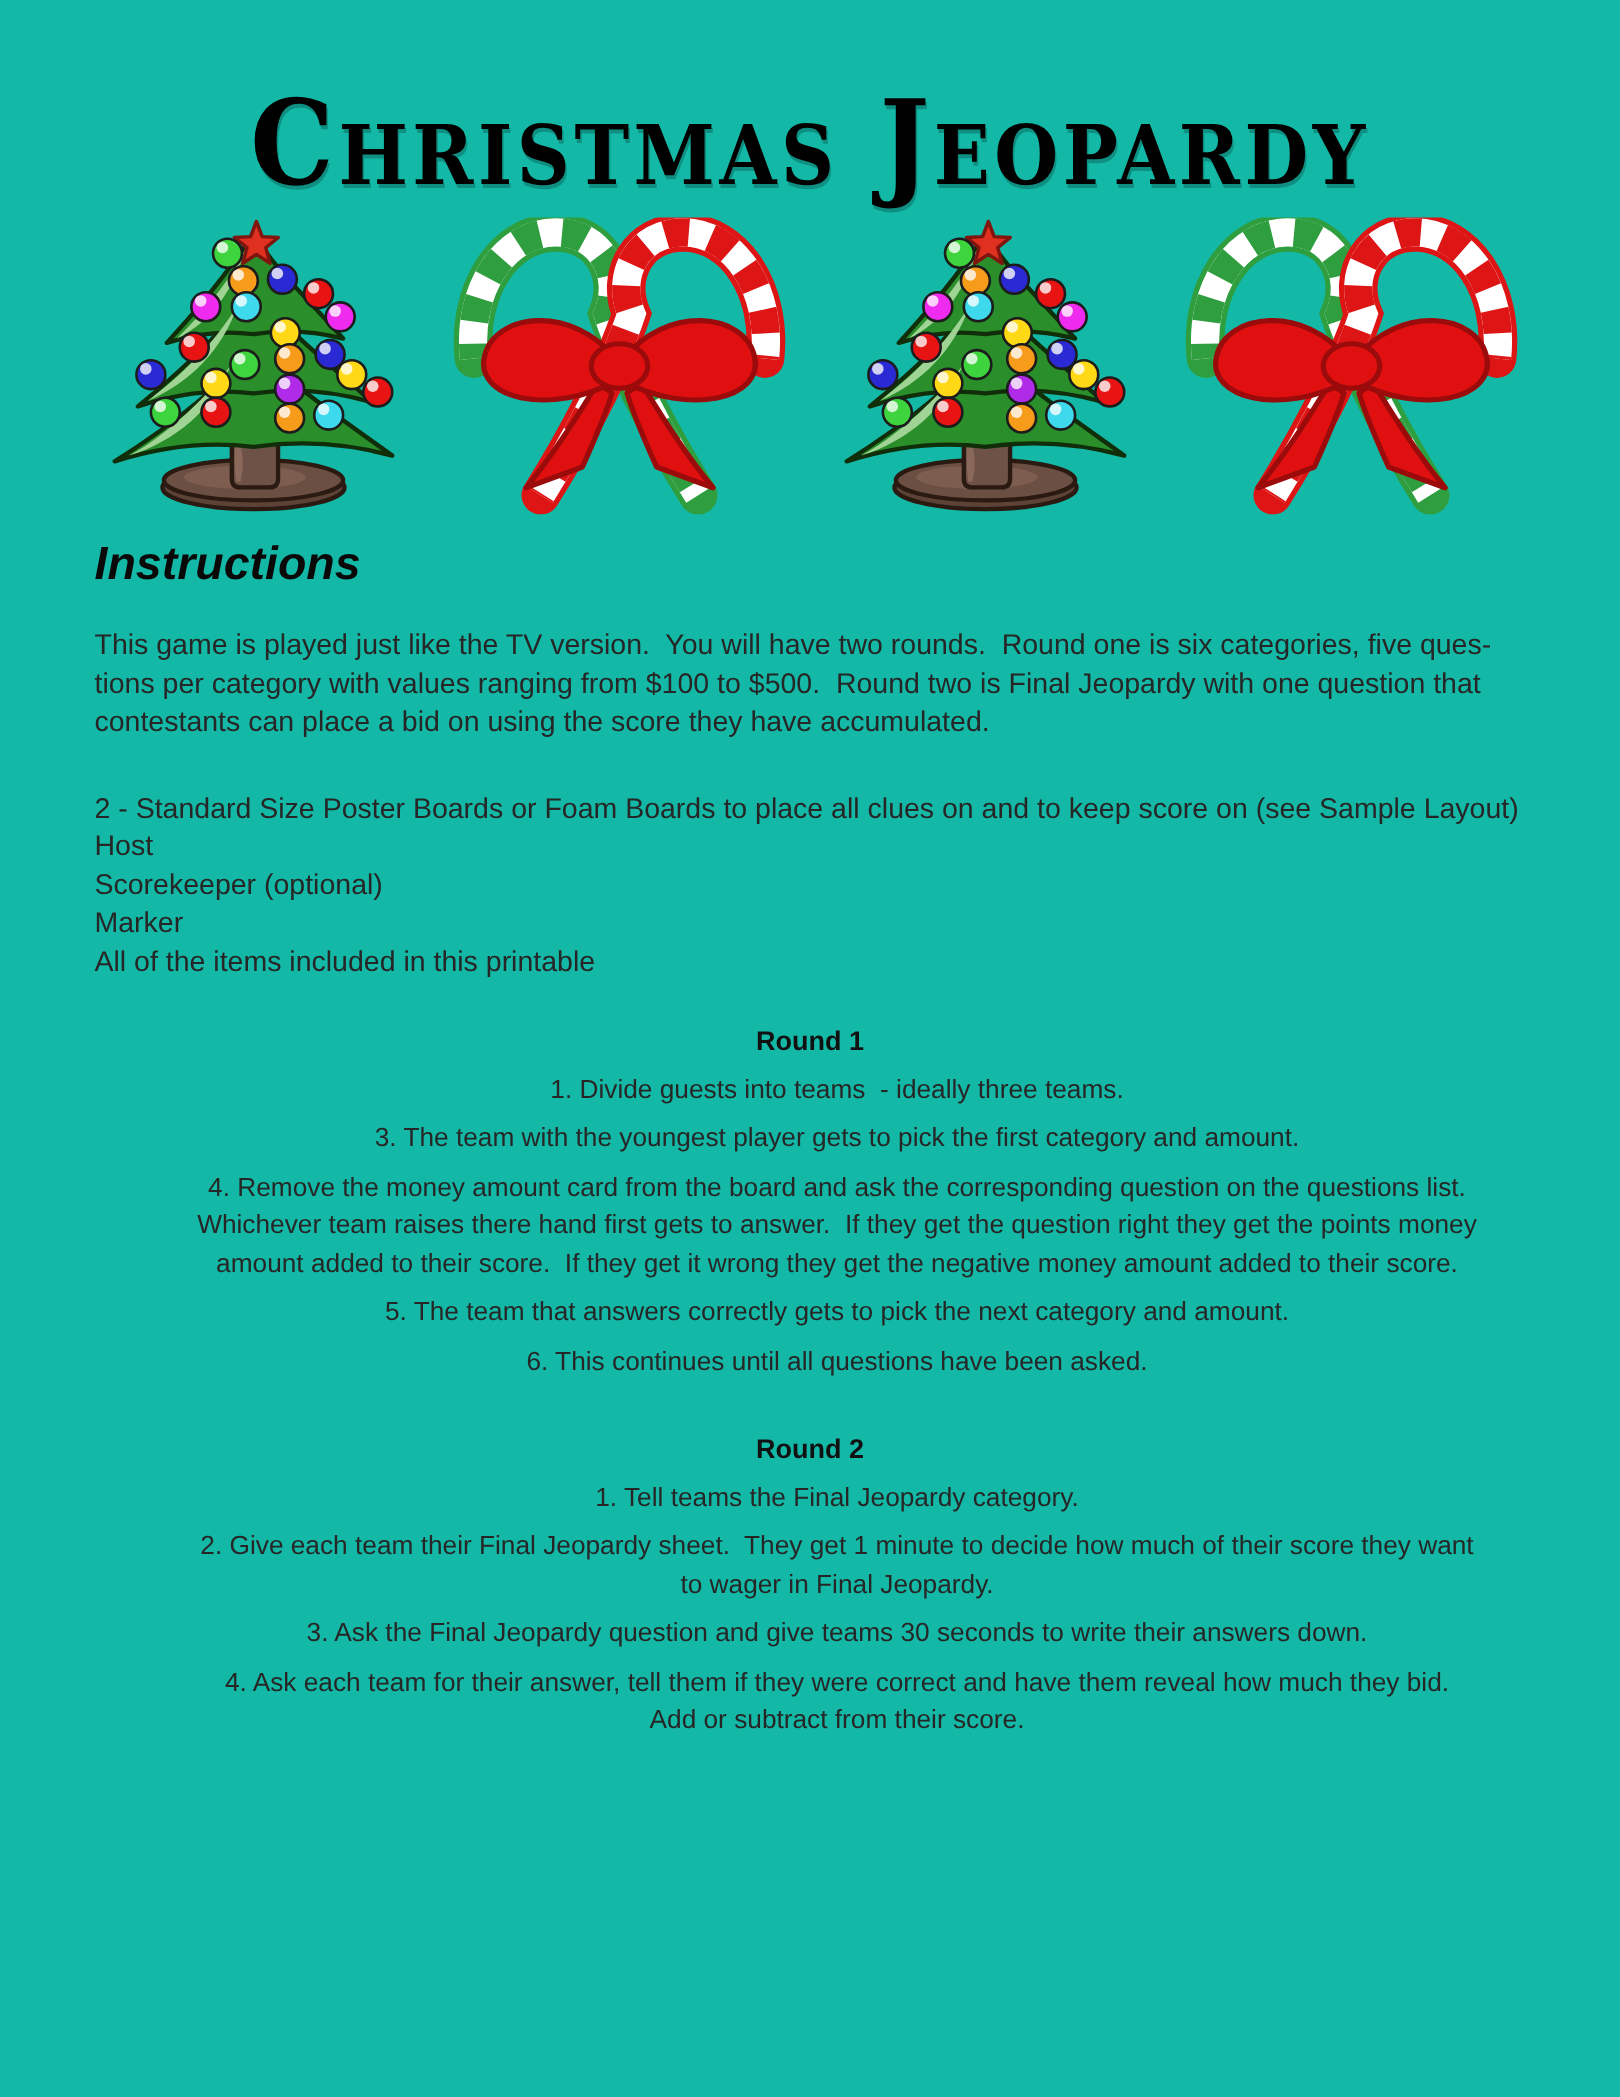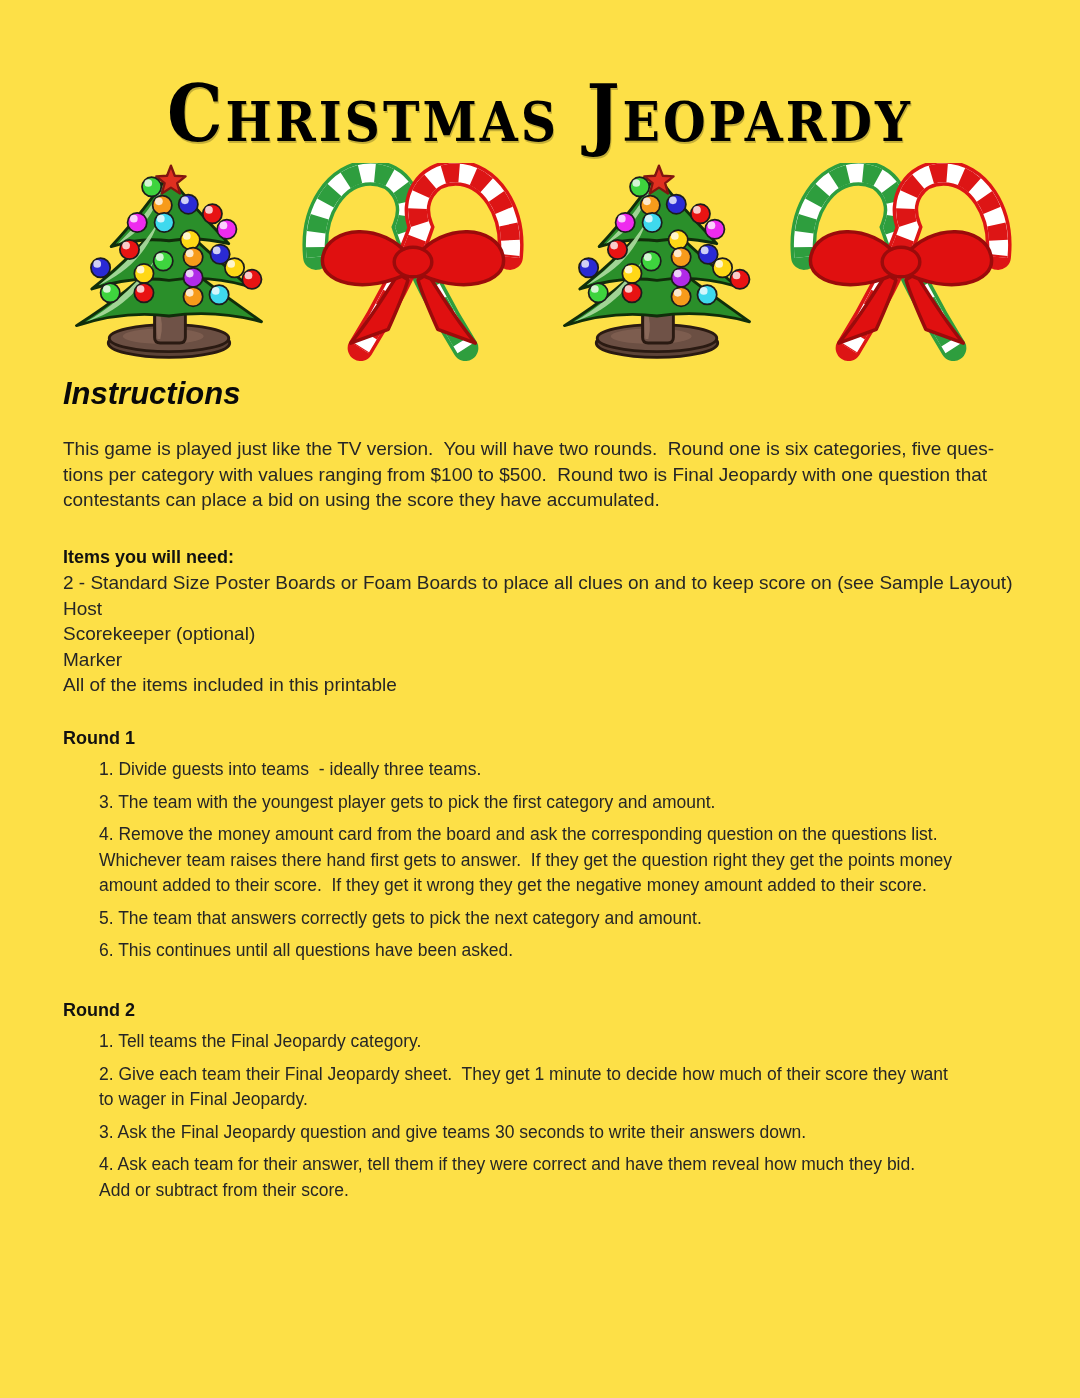--- a/index.html
+++ b/index.html
@@ -13,23 +13,23 @@
     --bow-red:#e01010;
     --bow-outline:#9b0b0b;
     --star-red:#e03020;
     --trunk-brown:#6f5247;
     --base-brown:#6b4f43;
     --outline-dark:#2a1a12;
   }
   *{box-sizing:border-box;}
   html,body{margin:0;padding:0;background:#ffffff;}
   .page{
-    width:1080px;height:1398px;margin:0 auto;background:#fde047;
+    width:1080px;height:1398px;margin:0 auto;background:#14b8a6;
     font-family:"Liberation Sans",sans-serif;color:var(--body-text);
-    padding:18px 63px;overflow:hidden;position:relative;
+    padding:0 63px;overflow:hidden;position:relative;
   }
   .doc-title{
     margin:50px 0 0 0;text-align:center;
     font-family:"DejaVu Serif",serif;font-weight:bold;
     font-variant:small-caps;font-size:70px;line-height:82px;
     letter-spacing:3px;color:var(--title-text);
     transform:scaleY(1.12);transform-origin:center top;
     text-shadow:1px 2px 0 rgba(0,0,0,0.22);
     white-space:nowrap;
   }
@@ -44,21 +44,21 @@
     margin:14px 0 0 0;
     font-size:31px;line-height:36px;font-weight:bold;font-style:italic;
     color:#090909;
   }
   .body-text{font-size:19px;line-height:25.5px;white-space:pre;}
   .intro{margin-top:24px;}
   .section-heading{
     margin:0;font-size:18px;line-height:25.5px;font-weight:bold;color:#111111;
   }
   .items-block{margin-top:32px;}
-  .round-block{margin-top:28px;}
+  .round-block{margin-top:28px;text-align:center;}
   .round2-block{margin-top:34px;}
   .plain-list .line{font-size:19px;line-height:25.5px;white-space:pre;}
   .steps{margin-top:6px;}
   .steps .step{
     font-size:17.5px;line-height:25.5px;white-space:pre;margin-bottom:7px;margin-left:36px;
   }
   .defs-holder{position:absolute;width:0;height:0;overflow:hidden;}
 </style>
 </head>
 <body>
@@ -173,21 +173,20 @@
       </svg>
   </div>
 
   <h2 class="instructions-title">Instructions</h2>
 
   <div class="body-text intro">This game is played just like the TV version.  You will have two rounds.  Round one is six categories, five ques-
 tions per category with values ranging from $100 to $500.  Round two is Final Jeopardy with one question that
 contestants can place a bid on using the score they have accumulated.</div>
 
   <div class="items-block">
-    <h3 class="section-heading">Items you will need:</h3>
     <div class="plain-list">
         <div class="line">2 - Standard Size Poster Boards or Foam Boards to place all clues on and to keep score on (see Sample Layout)</div>
         <div class="line">Host</div>
         <div class="line">Scorekeeper (optional)</div>
         <div class="line">Marker</div>
         <div class="line">All of the items included in this printable</div>
       </div>
   </div>
 
   <div class="round-block">

